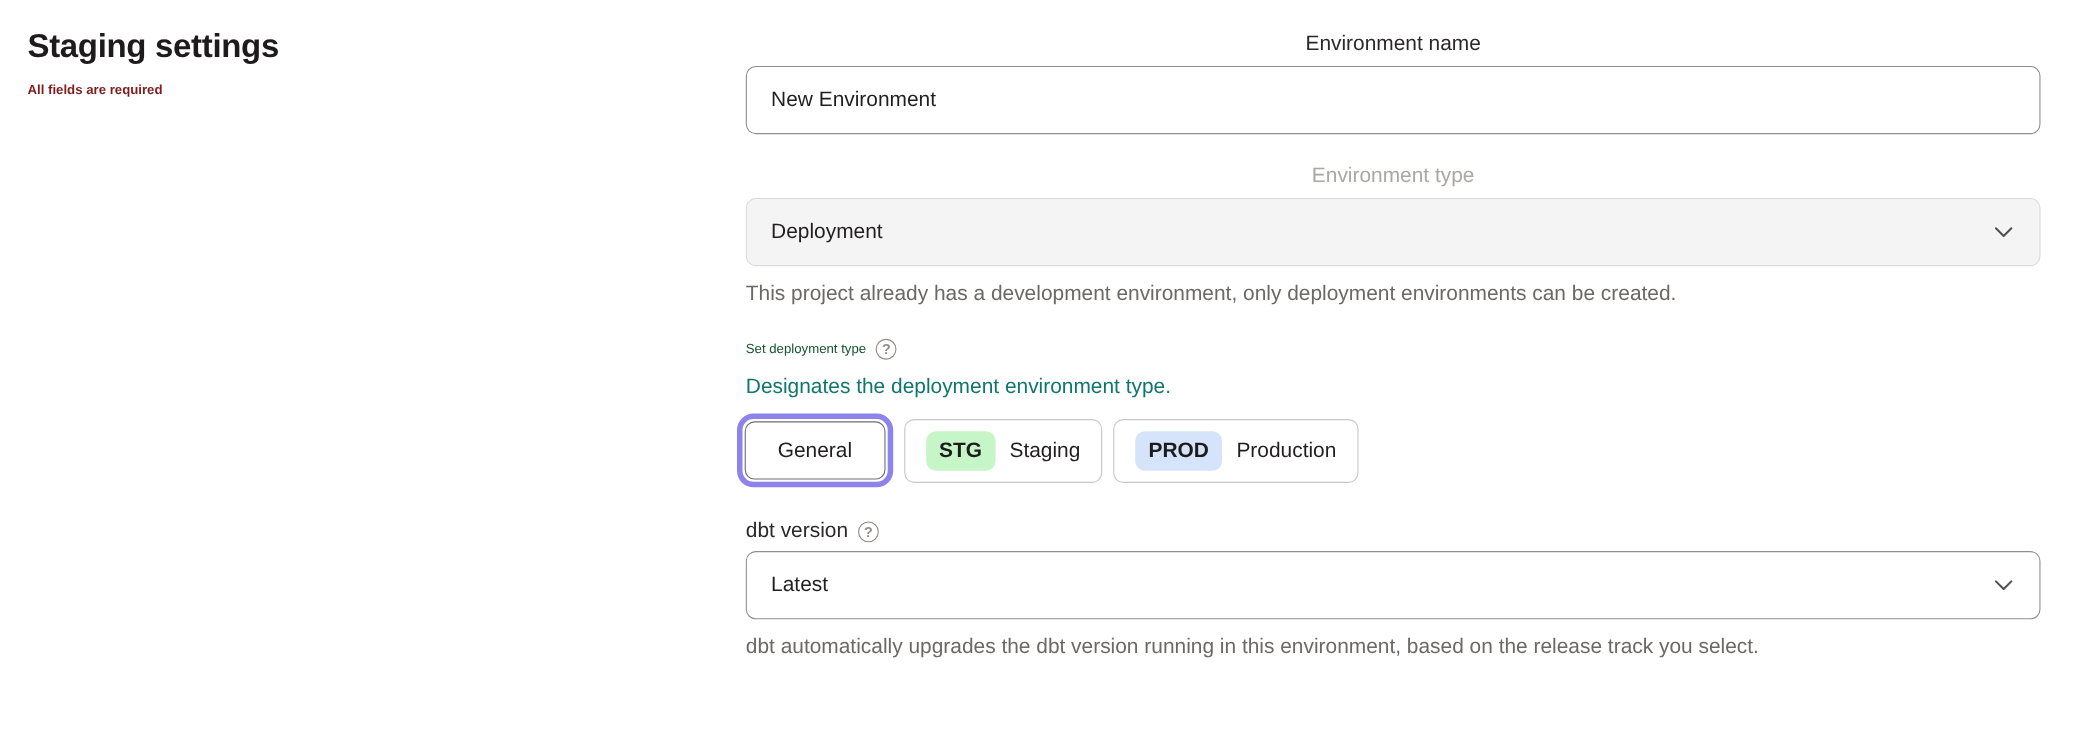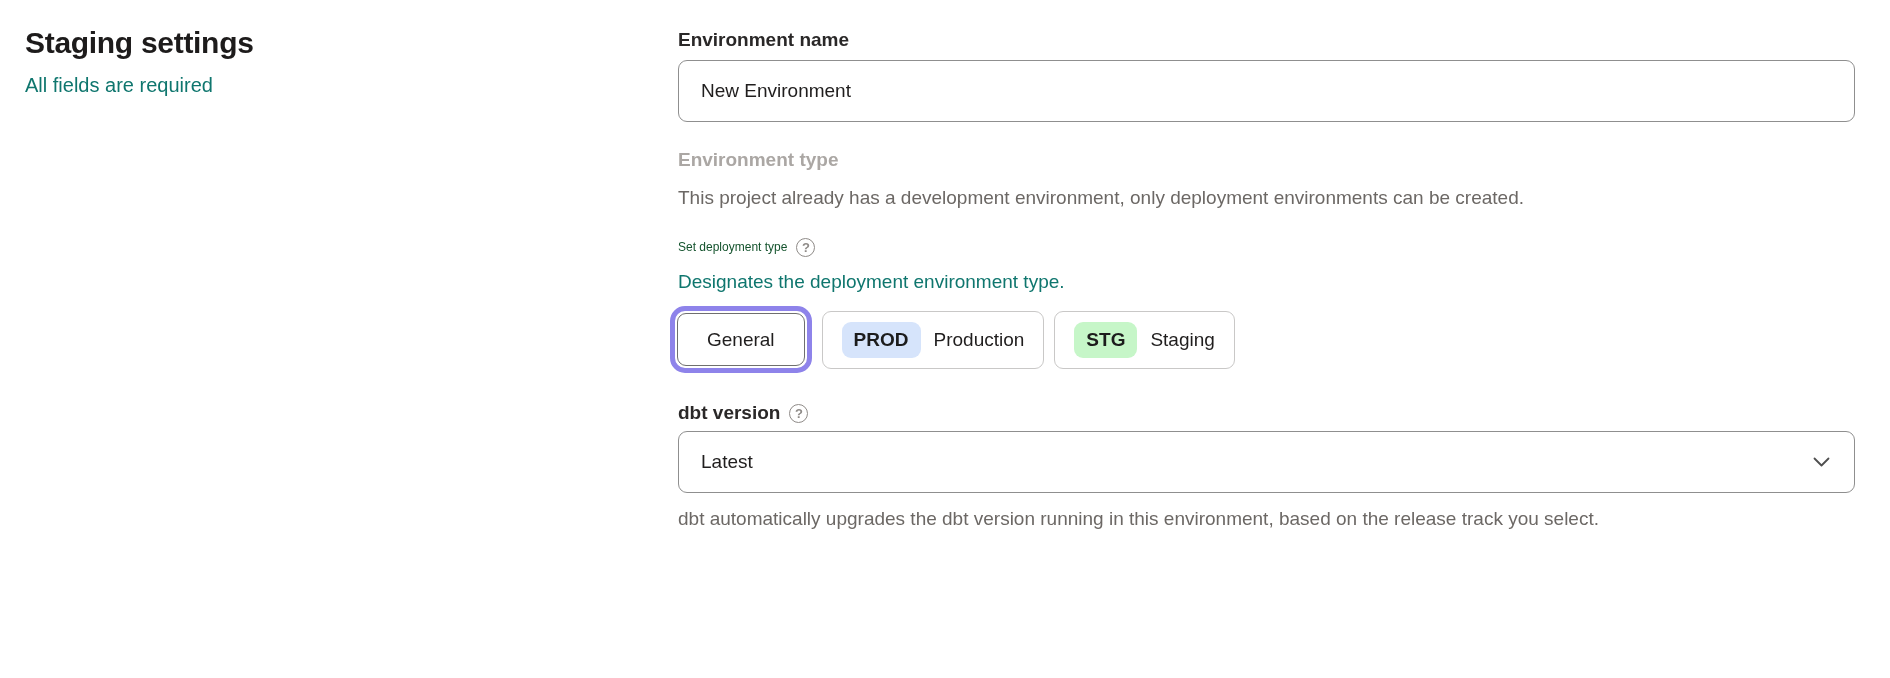--- a/index.html
+++ b/index.html
@@ -6,26 +6,26 @@
   html,body { margin:0; padding:0; background:#ffffff; }
   body {
     width:1890px; height:678px; position:relative; overflow:hidden;
     font-family:"Liberation Sans", sans-serif; color:#262424;
     -webkit-font-smoothing:antialiased;
   }
 
   
   .left-col { position:absolute; left:25px; top:26px; width:600px; }
   .page-title { margin:0; font-size:30px; font-weight:700; color:#1d1b1b; letter-spacing:-0.3px; }
-  .page-subtitle { margin:14px 0 0 0; font-size:20px; font-weight:400; color:#0f766e; }
+  .page-subtitle { margin:14px 0 0 0; font-size:12px; font-weight:700; color:#7f1d1d; }
 
   
   .form-col { position:absolute; left:678px; top:28px; width:1177px; }
 
-  .field-label { display:block; font-size:19px; font-weight:700; color:#2a2828; line-height:24px; margin:0 0 8px 0; }
+  .field-label { display:block; font-size:19px; font-weight:400; color:#2a2828; line-height:24px; margin:0 0 8px 0;text-align:center; }
   .field-label.disabled { color:#aba7a4; }
 
   .text-input {
     width:100%; height:62px; border:1px solid #8f8f8f; border-radius:9px;
     padding:16px 22px; font-size:19px; font-family:"Liberation Sans", sans-serif;
     color:#201e1e; background:#ffffff; outline:none; display:block;
   }
 
   .select-box {
     width:100%; height:62px; border-radius:9px; display:flex; align-items:center;
@@ -85,42 +85,50 @@
   <p class="page-subtitle">All fields are required</p>
 </div>
 
 <div class="form-col">
 
   <label class="field-label">Environment name</label>
   <input class="text-input" type="text" value="New Environment" style="">
 
   <div class="group-env-type">
     <label class="field-label disabled">Environment type</label>
+    <div class="select-box disabled">
+      <span>Deployment</span>
+      <span class="chevron">
+        <svg width="17" height="11" viewBox="0 0 17 11">
+            <polyline points="1.5,1.5 8.5,8.5 15.5,1.5" fill="none" stroke="#4f4f4f" stroke-width="1.8" stroke-linecap="round" stroke-linejoin="round"></polyline>
+          </svg>
+      </span>
+    </div>
     <p class="helper-text">This project already has a development environment, only deployment environments can be created.</p>
   </div>
 
   <div class="section-heading">
     <span class="heading-text">Set deployment type</span>
     <span class="help-icon">?</span>
   </div>
   <p class="designates-text">Designates the deployment environment type.</p>
 
   <div class="type-buttons">
     <span class="selected-ring">
       <button class="type-btn inner-selected">
         <span>General</span>
       </button>
     </span>
     <button class="type-btn plain">
+      <span class="type-badge" style="background-color: rgb(198, 246, 200);">STG</span>
+      <span>Staging</span>
+    </button>
+    <button class="type-btn plain">
       <span class="type-badge" style="background-color: rgb(214, 228, 251);">PROD</span>
       <span>Production</span>
-    </button>
-    <button class="type-btn plain">
-      <span class="type-badge" style="background-color: rgb(198, 246, 200);">STG</span>
-      <span>Staging</span>
     </button>
   </div>
 
   <div class="group-dbt">
     <div class="section-heading" style="margin-top:0;">
       <span class="field-label" style="margin:0;">dbt version</span>
       <span class="help-icon">?</span>
     </div>
     <div class="select-box enabled dbt-select">
       <span>Latest</span>

